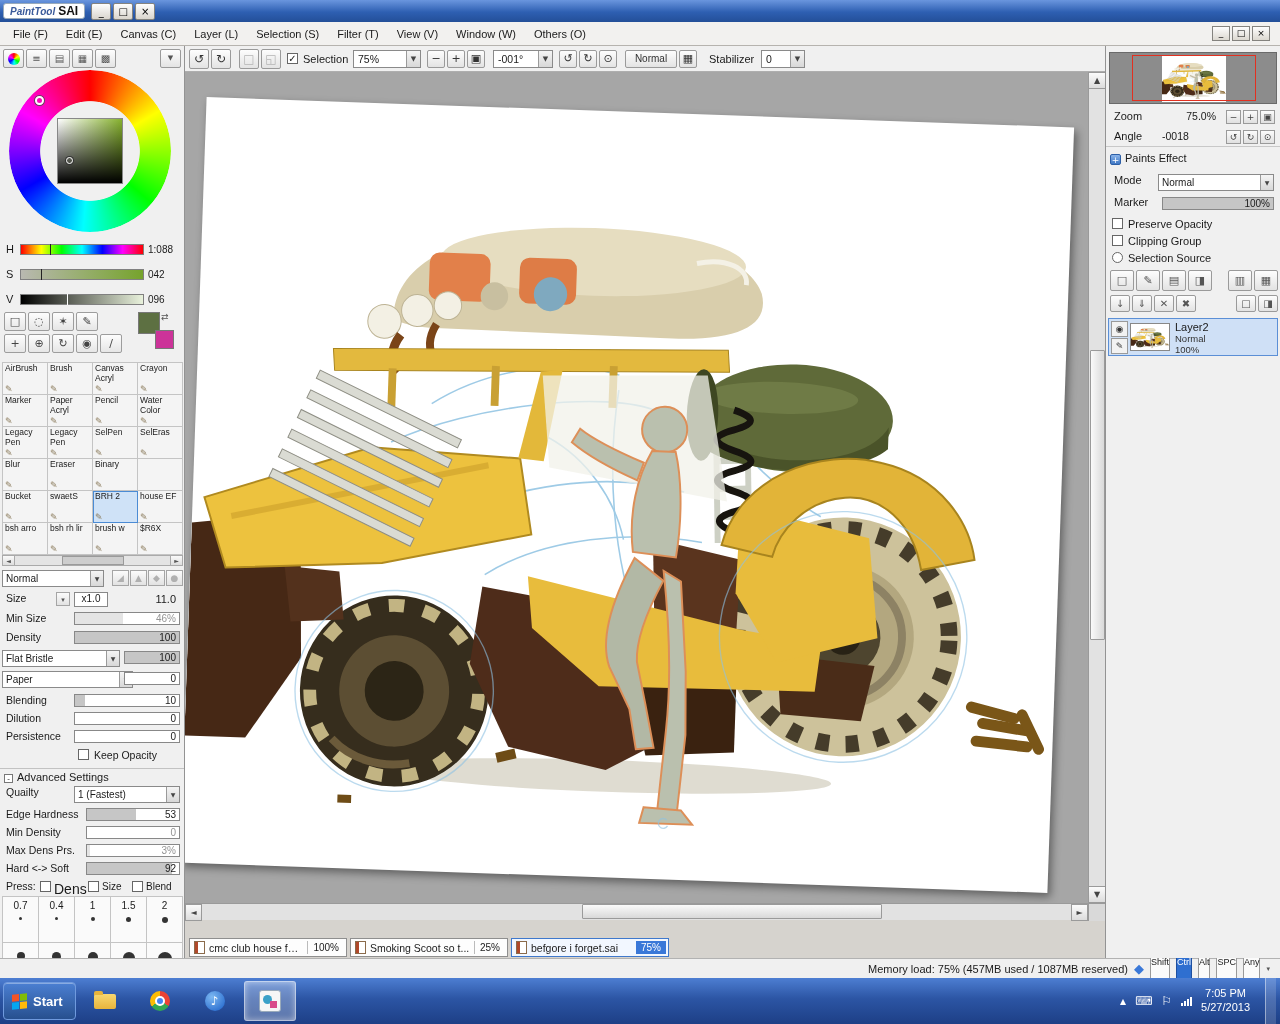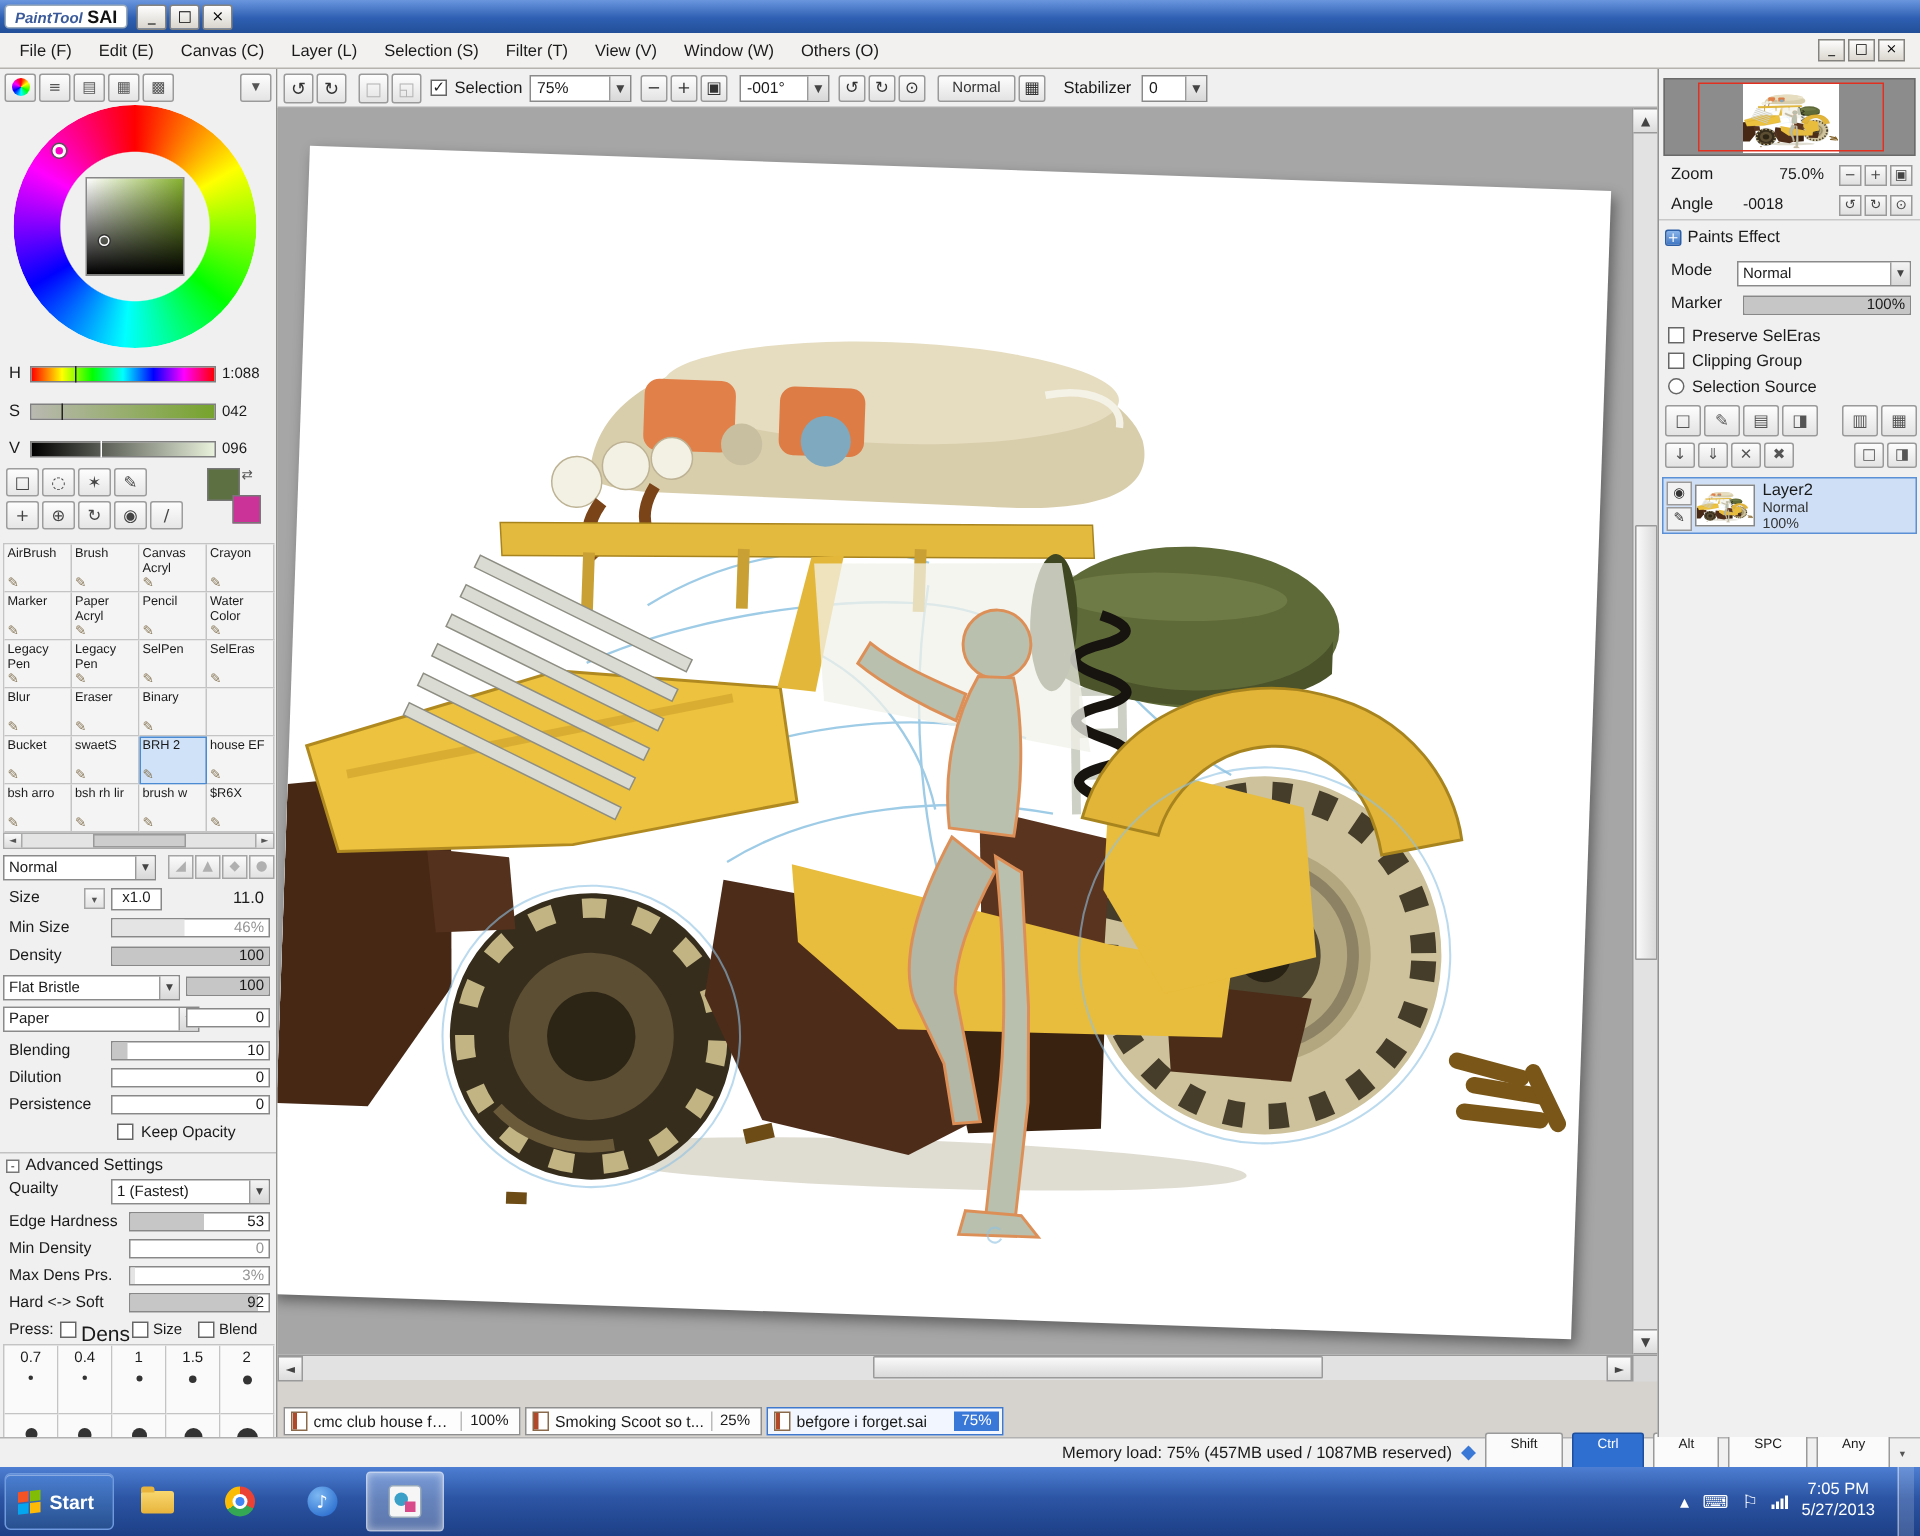--- a/index.html
+++ b/index.html
@@ -112,21 +112,21 @@
 .pe-icon{display:inline-block;width:11px;height:11px;background:linear-gradient(#8ab4ea,#3f77c4);border:1px solid #2c5ea6;color:#fff;font-size:9px;line-height:10px;text-align:center;vertical-align:middle;margin-right:4px;border-radius:2px}
 .lyrbtn{position:absolute;width:24px;height:21px;background:linear-gradient(#fdfdfd,#e3e3e3);border:1px solid #9a9a9a;border-radius:2px;font-size:11px;line-height:19px;text-align:center;color:#555;padding:0}
 .lyrbtn.s2{width:20px;height:17px;font-size:10px;line-height:15px}
 .layer-entry{position:absolute;left:2px;right:2px;top:272px;height:38px;background:#cfe0f6;border:1px solid #5b8fd6}
 .lth{position:absolute;left:21px;top:4px;width:40px;height:28px;background:#fff;border:1px solid #888}
 .lth svg{width:100%;height:100%;display:block}
 .lcol{position:absolute;left:2px;top:2px;width:17px}
 .lcolb{width:17px;height:16px;background:#f2f2f2;border:1px solid #9a9a9a;font-size:9px;line-height:14px;text-align:center;color:#333;margin-bottom:1px}
 
 .statusbar{height:20px;background:#f0f0f0;border-top:1px solid #b2b2b2;display:flex;align-items:center;justify-content:flex-end;gap:6px;padding-right:10px}
-.key{border:1px solid #9a9a9a;background:#fbfbfb;font-size:9px;padding:0 16px;height:28px;line-height:13px;border-radius:2px}
+.key{border:1px solid #9a9a9a;background:#fbfbfb;font-size:9px;padding:0 0;height:28px;line-height:13px;border-radius:2px}
 .key.active{background:#2f6fd0;border-color:#1d4fa0;color:#fff}
 .cube{color:#3a78d8;font-size:13px;line-height:13px}
 
 .taskbar{height:46px;background:linear-gradient(#4d7ed2,#2c55a4 45%,#1d3f86);display:flex;align-items:center;padding:0 0 0 3px;position:relative}
 .startbtn{height:38px;border-radius:4px;background:linear-gradient(#4b7fd2,#27508f);border:1px solid #6f9ade;display:flex;align-items:center;gap:6px;padding:0 12px 0 8px;color:#fff;font-weight:bold;font-size:13px;box-shadow:inset 0 1px 0 rgba(255,255,255,.35)}
 .flag{display:grid;grid-template-columns:7px 7px;grid-template-rows:7px 7px;gap:1px;transform:skewY(-6deg)}
 .flag i{display:block}
 .tkbtn{width:52px;height:40px;margin-left:3px;border-radius:3px;display:flex;align-items:center;justify-content:center;border:1px solid transparent}
 .tkbtn.active{background:rgba(255,255,255,.28);border-color:rgba(255,255,255,.55);box-shadow:inset 0 0 6px rgba(255,255,255,.5)}
 .folder{position:relative;width:22px;height:15px;background:linear-gradient(#f8d870,#e8b43c);border-radius:2px}
@@ -716,21 +716,21 @@
       <div class="rprow" style="top:150px">
         <span class="abs" style="left:8px">Marker</span>
         <div class="pbar" style="left:56px;right:6px;top:1px;position:absolute">
             <span class="pfill" style="width:100%"></span>
             <span class="pval">100%</span>
           </div>
       </div>
 
       <div class="rprow" style="top:172px">
         <span class="cb abs" style="left:6px"></span>
-        <span class="abs" style="left:22px;top:0">Preserve SelEras</span>
+        <span class="abs" style="left:22px;top:0">Preserve Opacity</span>
       </div>
       <div class="rprow" style="top:189px">
         <span class="cb abs" style="left:6px"></span>
         <span class="abs" style="left:22px;top:0">Clipping Group</span>
       </div>
       <div class="rprow" style="top:206px">
         <span class="rb abs" style="left:6px"></span>
         <span class="abs" style="left:22px;top:0">Selection Source</span>
       </div>
 

